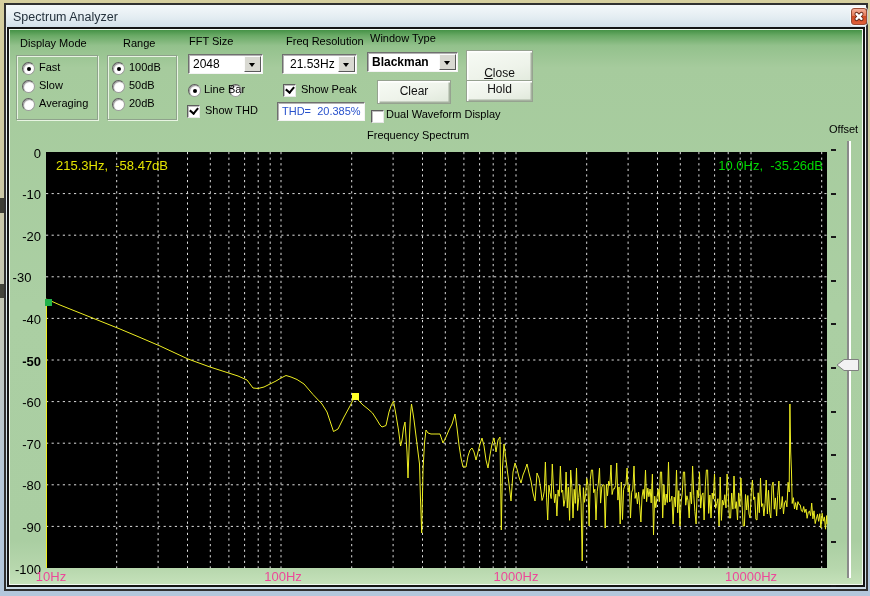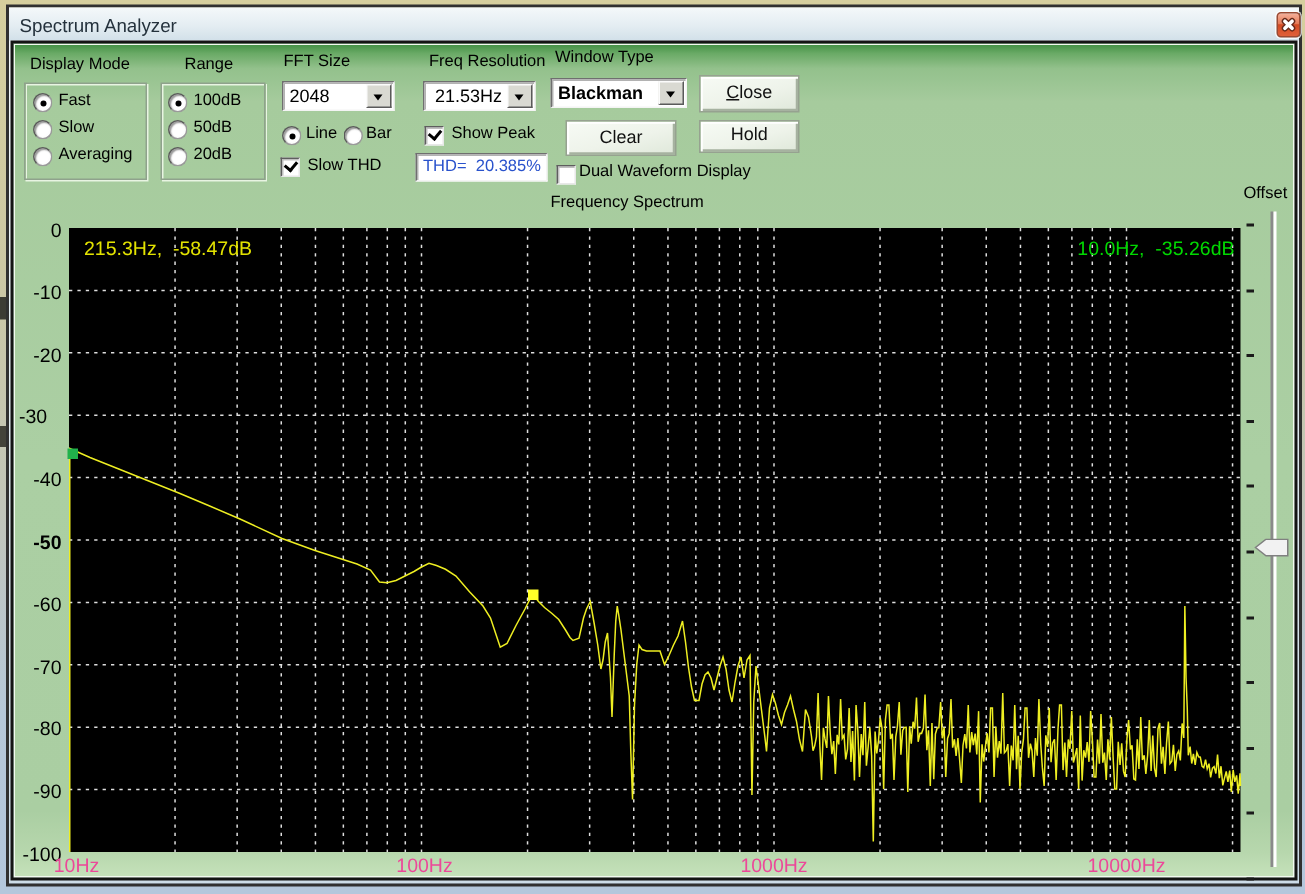--- a/index.html
+++ b/index.html
@@ -98,39 +98,39 @@
     <div class="radio" style="left:112px;top:98px;"></div>
     <div class="lbl" style="left:129px;top:97px;">20dB</div>
 
     <div class="combo" style="left:188px;top:54px;width:73px;">
       <div class="txt">2048</div>
       <div class="drop"></div>
     </div>
     <div class="radio sel" style="left:188px;top:84px;"></div>
     <div class="lbl" style="left:204px;top:83px;">Line</div>
     <div class="radio" style="left:229px;top:84px;"></div>
-    <div class="lbl" style="left:244px;top:83px;">Bar</div>
+    <div class="lbl" style="left:228px;top:83px;">Bar</div>
     <div class="check on" style="left:187px;top:105px;"></div>
-    <div class="lbl" style="left:205px;top:104px;">Slow THD</div>
+    <div class="lbl" style="left:205px;top:104px;">Show THD</div>
 
     <div class="combo" style="left:282px;top:54px;width:73px;">
       <div class="txt" style="left:7px;">21.53Hz</div>
       <div class="drop"></div>
     </div>
     <div class="check on" style="left:283px;top:84px;"></div>
     <div class="lbl" style="left:301px;top:83px;">Show Peak</div>
     <div class="tbox" style="left:277px;top:102px;width:86px;height:17px;">
       <div class="lbl" style="left:4px;top:2px;color:#2952cc;">THD=&nbsp; 20.385%</div>
     </div>
 
     <div class="combo" style="left:367px;top:52px;width:89px;font-weight:bold;">
       <div class="txt">Blackman</div>
       <div class="drop"></div>
     </div>
-    <div class="btn" style="left:466px;top:50px;width:65px;height:20px;padding-top:3px;"><u>C</u>lose</div>
+    <div class="btn" style="left:466px;top:50px;width:65px;height:20px;padding-top:15px;"><u>C</u>lose</div>
     <div class="btn" style="left:377px;top:80px;width:72px;height:19px;padding-top:3px;">Clear</div>
     <div class="btn" style="left:466px;top:80px;width:65px;height:19px;padding-top:1px;">Hold</div>
     <div class="check" style="left:371px;top:110px;"></div>
     <div class="lbl" style="left:386px;top:108px;">Dual Waveform Display</div>
     <div class="lbl" style="left:367px;top:129px;">Frequency Spectrum</div>
     <div class="lbl" style="left:829px;top:123px;">Offset</div>
 
     <div class="ylab" style="left:3px;top:146px;">0</div>
     <div class="ylab" style="left:3px;top:187px;">-10</div>
     <div class="ylab" style="left:3px;top:229px;">-20</div>

